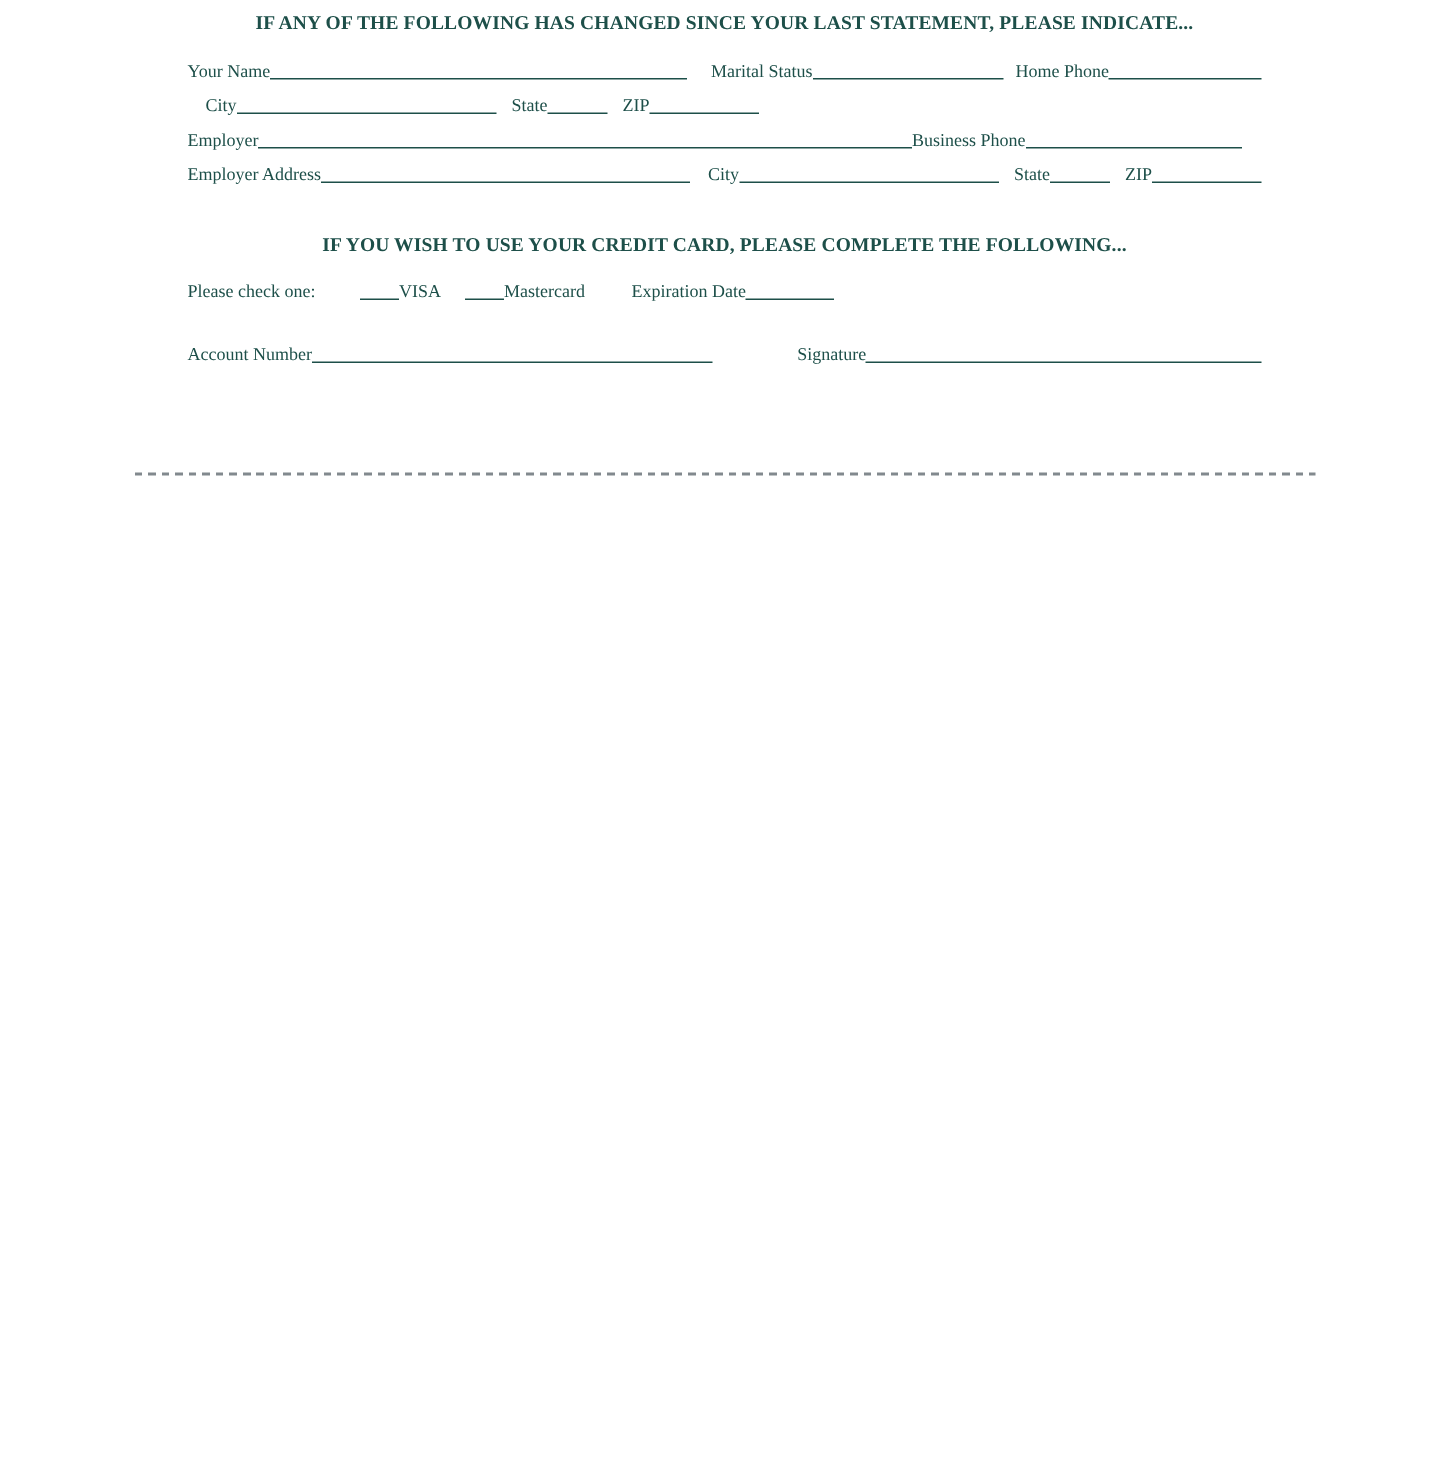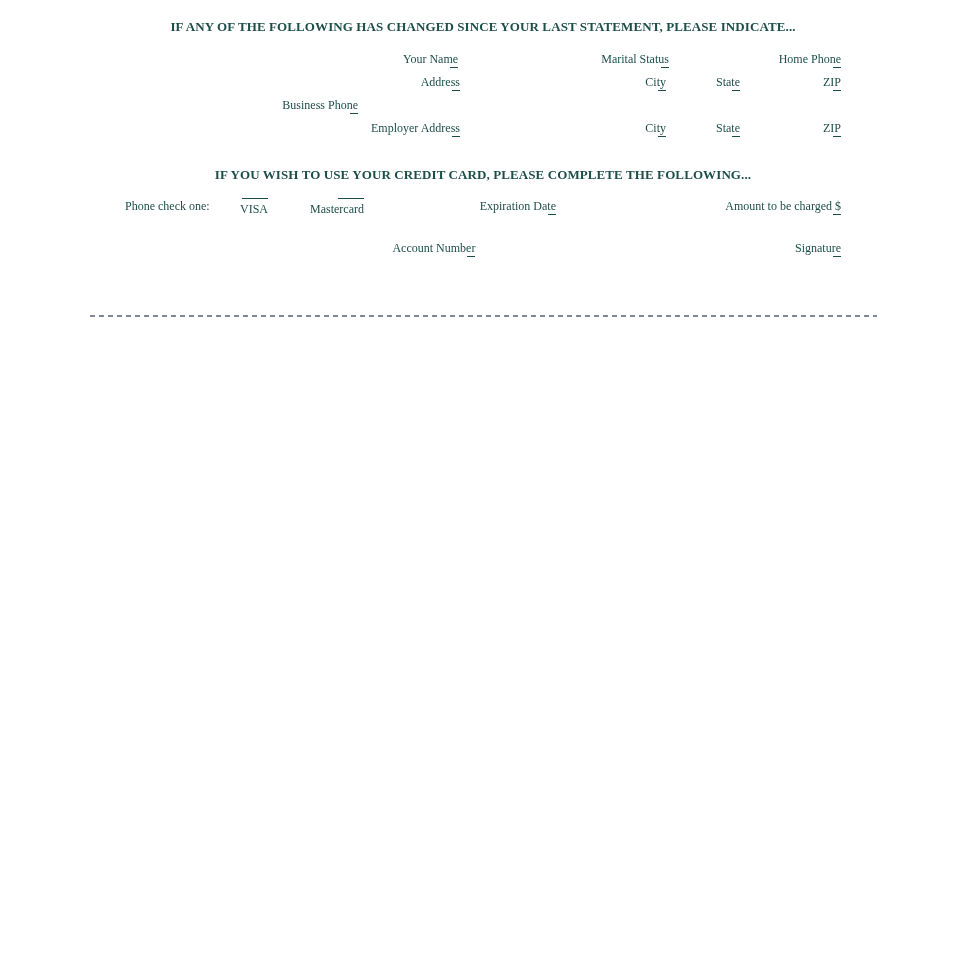--- a/index.html
+++ b/index.html
@@ -7,37 +7,37 @@
   body { background:#ffffff; }
   .sheet {
     position:relative;
     width:970px; height:971px;
     background:#ffffff;
     font-family:"Liberation Serif","DejaVu Serif",serif;
     color:var(--ink);
     overflow:hidden;
   }
   .content {
-    position:absolute; left:125px; top:12px; width:716px;
+    position:absolute; left:125px; top:0; width:716px;
   }
   .title {
     font-weight:bold; font-size:13px; line-height:15px;
     text-align:center; letter-spacing:0.1px; white-space:nowrap;
   }
   .title-update { margin-top:7px; }
   .title-credit { margin-top:31px; }
   .row {
     display:flex; align-items:flex-end;
     height:16px; margin-bottom:7px;
     font-size:12px; line-height:16px;
   }
   .rows-update { margin-top:17px; }
   .row-credit { margin-top:16px; position:relative; }
   .row-account { margin-top:26px;text-align:center; }
-  .seg { display:flex; align-items:flex-end; height:16px;flex-direction:column; }
+  .seg { display:flex; align-items:flex-end; height:16px; }
   .lbl { white-space:nowrap; }
   .fill {
     flex:1 1 auto;
     border-bottom:1.5px solid var(--ink);
     margin-bottom:2px; min-width:8px;
   }
   .stub {
     flex:0 0 auto; width:26px;
     border-bottom:1.5px solid var(--ink);
     margin-bottom:2px;
@@ -68,40 +68,40 @@
           <span class="lbl">Marital Status</span>
           <span class="fill"></span>
         </span>
         <span class="seg" style="width:165px;margin-left:8px">
           <span class="lbl">Home Phone</span>
           <span class="fill"></span>
         </span>
       </div>
 
       <div class="row">
-        <span class="seg" style="width:335px">
-          <span class="lbl">Address</span>
-          <span class="fill"></span>
-        </span>
         <span class="seg" style="width:194px;margin-left:12px">
           <span class="lbl">City</span>
           <span class="fill"></span>
         </span>
         <span class="seg" style="width:64px;margin-left:10px">
           <span class="lbl">State</span>
           <span class="fill"></span>
         </span>
         <span class="seg" style="width:91px;margin-left:10px">
           <span class="lbl">ZIP</span>
           <span class="fill"></span>
         </span>
       </div>
 
       <div class="row">
-        <span class="seg" style="width:220px;margin-left:13px">
+        <span class="seg" style="width:483px">
+          <span class="lbl">Employer</span>
+          <span class="fill"></span>
+        </span>
+        <span class="seg" style="width:220px;">
           <span class="lbl">Business Phone</span>
           <span class="fill"></span>
         </span>
       </div>
 
       <div class="row">
         <span class="seg" style="width:335px">
           <span class="lbl">Employer Address</span>
           <span class="fill"></span>
         </span>
@@ -119,36 +119,32 @@
         </span>
       </div>
 
 
     </div>
 
     <div class="title title-credit">IF YOU WISH TO USE YOUR CREDIT CARD, PLEASE COMPLETE THE FOLLOWING...</div>
 
     <div class="row row-credit">
       <span class="seg abs" style="left:0">
-        <span class="lbl">Phone check one:</span>
+        <span class="lbl">Please check one:</span>
       </span>
       <span class="seg abs" style="left:115px">
         <span class="stub"></span>
         <span class="lbl">VISA</span>
       </span>
       <span class="seg abs" style="left:185px">
         <span class="stub"></span>
         <span class="lbl">Mastercard</span>
       </span>
       <span class="seg abs" style="left:296px;width:135px">
         <span class="lbl">Expiration Date</span>
-        <span class="fill"></span>
-      </span>
-      <span class="seg abs" style="left:470px;width:246px">
-        <span class="lbl">Amount to be charged $</span>
         <span class="fill"></span>
       </span>
     </div>
 
     <div class="row row-account">
       <span class="seg" style="width:360px">
         <span class="lbl">Account Number</span>
         <span class="fill"></span>
       </span>
       <span class="seg" style="width:318px;margin-left:56px">

